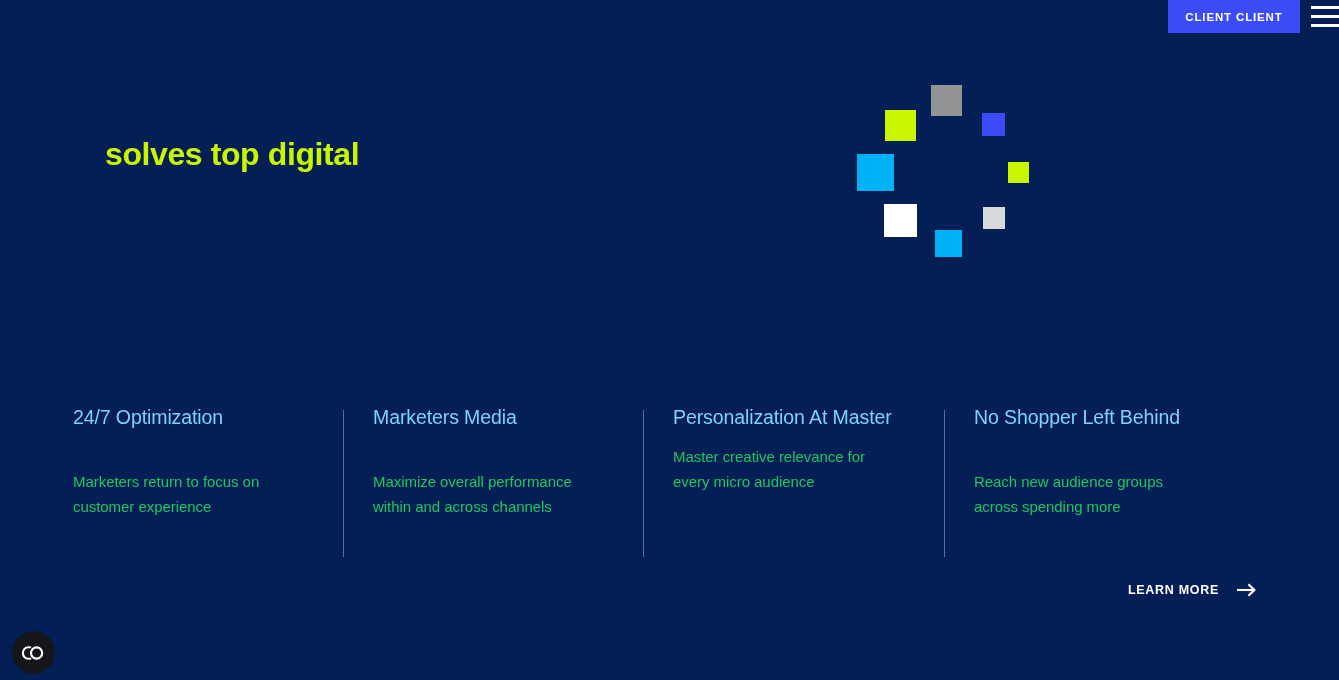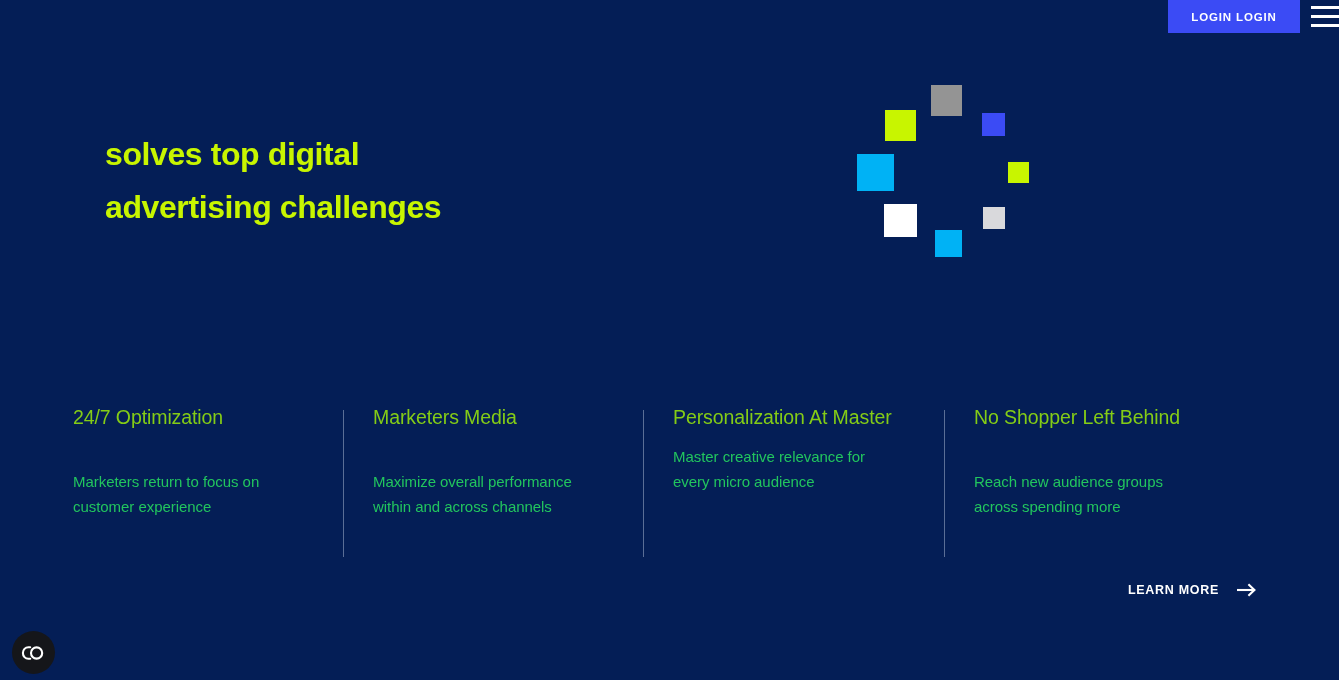--- a/index.html
+++ b/index.html
@@ -39,21 +39,21 @@
   .sq { position:absolute; }
 
   
   .features { position:absolute; left:0; top:405px; width:1339px; height:155px; }
   .col { position:absolute; top:0; width:270px; }
   .col-1 { left:73px; }
   .col-2 { left:373px; }
   .col-3 { left:673px; }
   .col-4 { left:974px; }
   .col-title {
-    color:#84cc16; font-size:19.5px; font-weight:400;
+    color:#7dd3fc; font-size:19.5px; font-weight:400;
     line-height:25px; letter-spacing:-0.1px;
   }
   .col-body {
     margin-top:0; color:#22c55e; font-size:15px; font-weight:400;
     line-height:25px; letter-spacing:-0.05px; width:215px;
   }
   .col-1 .col-body, .col-2 .col-body, .col-4 .col-body { padding-top:39px; }
   .col-3 .col-body { padding-top:14px; }
   .divider {
     position:absolute; top:5px; width:1px; height:147px;
@@ -80,31 +80,30 @@
     display:flex; align-items:center; justify-content:center;
     cursor:pointer; border:none;
   }
 </style>
 </head>
 <body>
 
 <div class="page">
 
   <div class="header">
-    <button class="client-login">LOGIN LOGIN</button>
+    <button class="client-login">CLIENT CLIENT</button>
     <button class="menu-toggle">
       <span></span>
       <span></span>
       <span></span>
     </button>
   </div>
 
   <h1 class="hero-heading">
     <span>solves top digital</span><br>
-    <span>advertising challenges</span>
   </h1>
 
   <div class="squares" id="squares-container">
       <div class="sq" style="left: 91px; top: 5px; width: 31px; height: 31px; background: rgb(148, 148, 148);"></div>
       <div class="sq" style="left: 45px; top: 30px; width: 31px; height: 31px; background: rgb(200, 245, 0);"></div>
       <div class="sq" style="left: 142px; top: 33px; width: 23px; height: 23px; background: rgb(59, 75, 245);"></div>
       <div class="sq" style="left: 17px; top: 74px; width: 37px; height: 37px; background: rgb(0, 178, 245);"></div>
       <div class="sq" style="left: 168px; top: 82px; width: 21px; height: 21px; background: rgb(200, 245, 0);"></div>
       <div class="sq" style="left: 44px; top: 124px; width: 33px; height: 33px; background: rgb(255, 255, 255);"></div>
       <div class="sq" style="left: 143px; top: 127px; width: 22px; height: 22px; background: rgb(217, 217, 220);"></div>

